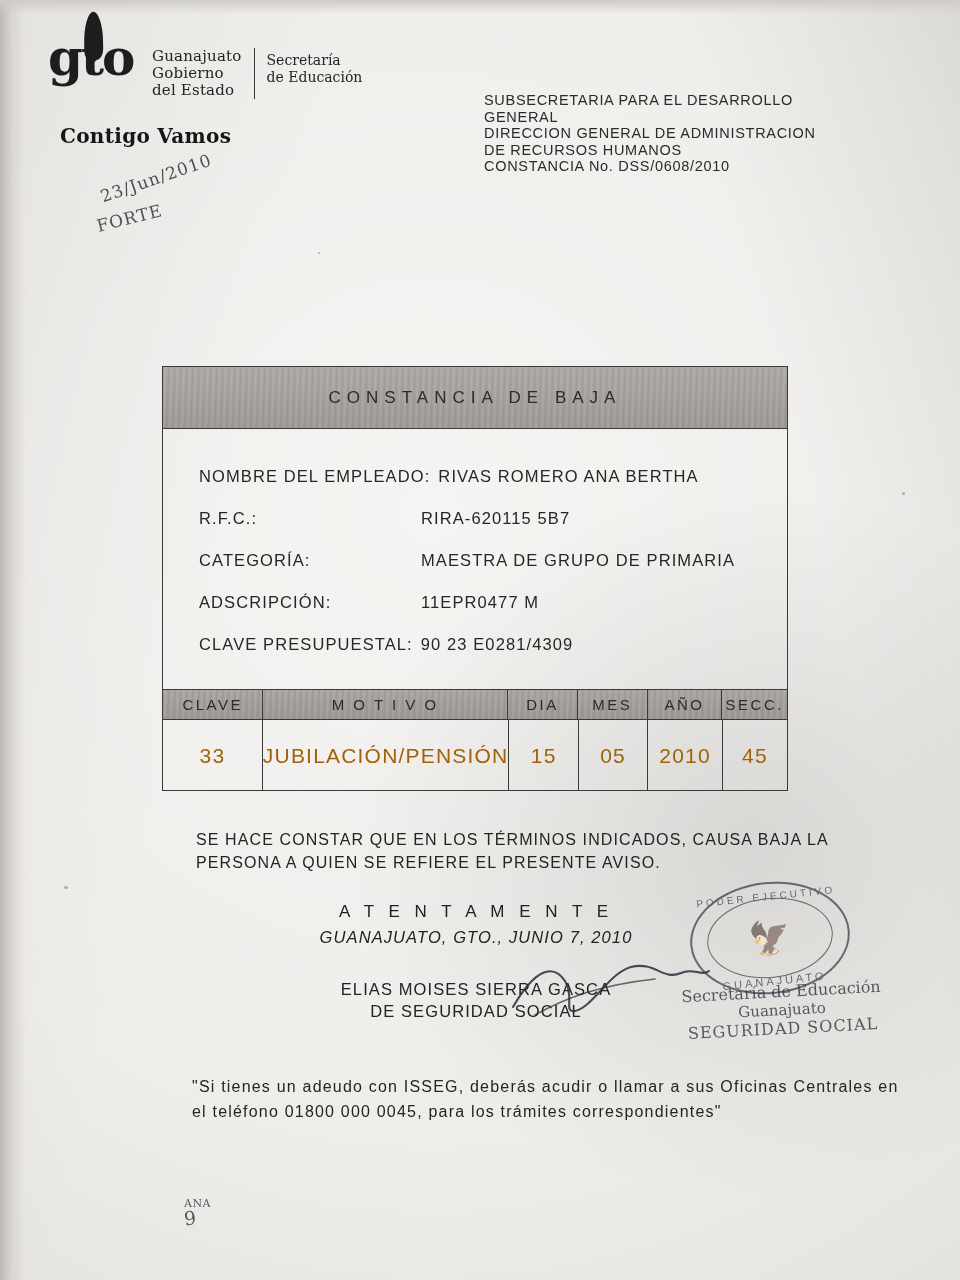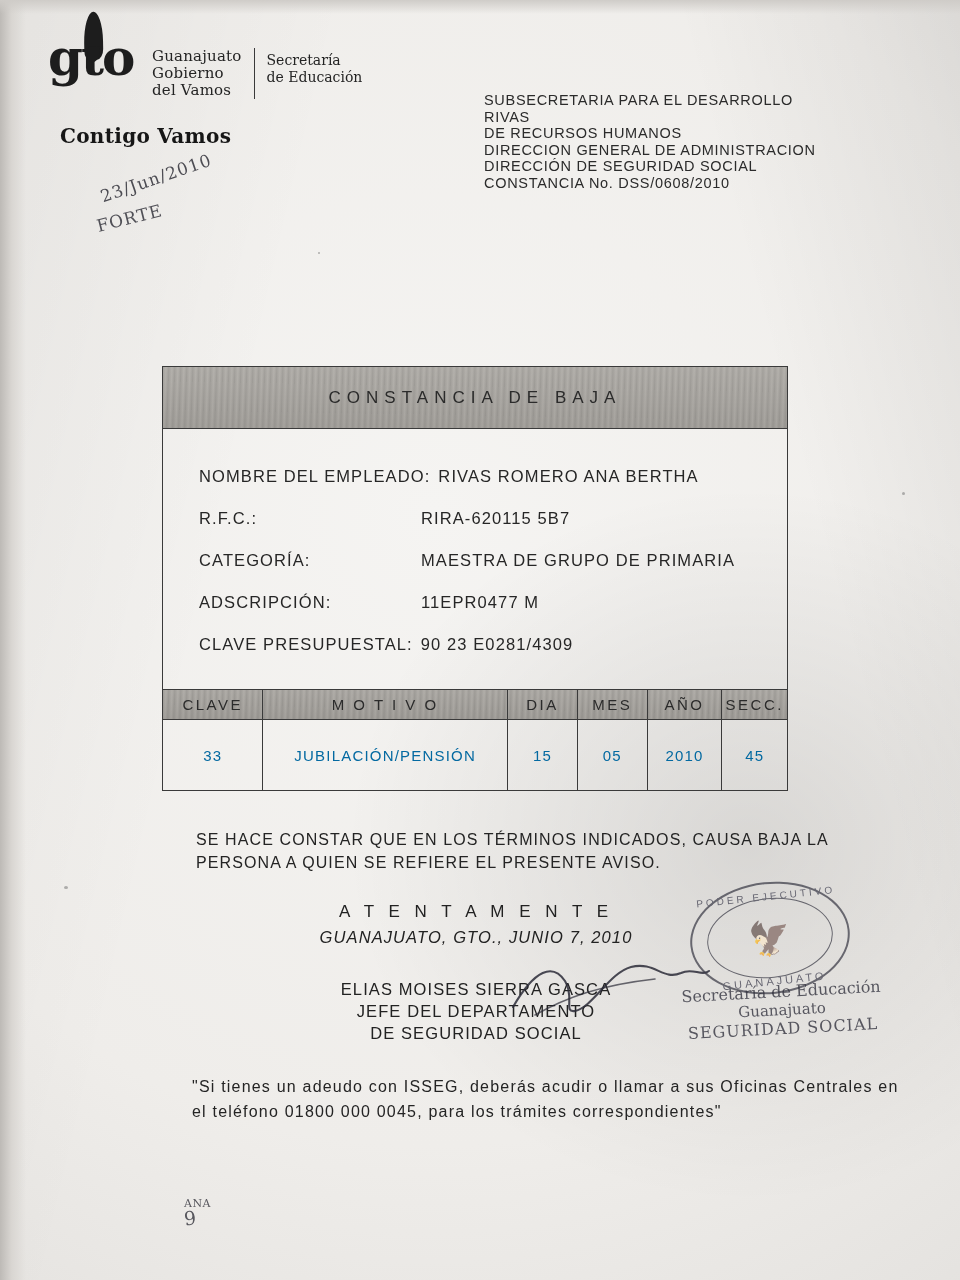--- a/index.html
+++ b/index.html
@@ -156,21 +156,21 @@
       linear-gradient(180deg, #b5b2ad 0%, #a7a49f 100%);
     border-bottom: 1.5px solid #3a3a3a;
   }
   .mot-head div, .mot-body div {
     display: flex; align-items: center; justify-content: center;
     border-right: 1.5px solid #3a3a3a;
     font-size: 15px; letter-spacing: 2.5px; color: #2b2b2b;
   }
   .mot-head div:last-child, .mot-body div:last-child { border-right: none; text-align: right; }
   .mot-body { display: flex; height: 71px; }
-  .mot-body div { font-size: 15px; letter-spacing: 1.2px; color: #0369a1; }
+  .mot-body div { font-size: 21px; letter-spacing: 1.2px; color: #a16207; }
   .c-clave { width: 118px; }
   .c-motivo { width: 288px; }
   .c-dia   { width: 82px; }
   .c-mes   { width: 82px; }
   .c-anio  { width: 88px; text-align: right; }
   .c-secc  { width: 76px; }
 
   
   .constar {
     position: absolute; left: 196px; top: 828px; width: 700px;
@@ -264,39 +264,38 @@
 <div class="content">
 
   <div class="logo-block">
     <div class="gto-mark">
       <div class="gto-flame"></div>
       <div class="gto-word">gto</div>
     </div>
     <div class="gov-text">
       <div>Guanajuato</div>
       <div>Gobierno</div>
-      <div>del Vamos</div>
+      <div>del Estado</div>
     </div>
     <div class="sec-text">
       <div>Secretaría</div>
       <div>de Educación</div>
     </div>
   </div>
 
   <div class="tagline">Contigo Vamos</div>
 
   <div class="handwriting-date">23/Jun/2010</div>
   <div class="handwriting-sign">FORTE</div>
 
   <div class="dept-block">
     <div>SUBSECRETARIA  PARA EL DESARROLLO</div>
-    <div>RIVAS</div>
+    <div>GENERAL</div>
+    <div>DIRECCION GENERAL DE ADMINISTRACION</div>
     <div>DE RECURSOS HUMANOS</div>
-    <div>DIRECCION GENERAL DE ADMINISTRACION</div>
-    <div>DIRECCIÓN DE SEGURIDAD SOCIAL</div>
     <div>CONSTANCIA No.  DSS/0608/2010</div>
   </div>
 
   <div class="doc-box">
     <div class="doc-title-band">
       <div class="doc-title">CONSTANCIA DE BAJA</div>
     </div>
 
     <div class="fields">
       <div class="field-row">
@@ -343,21 +342,20 @@
 
   <div class="constar">SE HACE CONSTAR QUE EN LOS TÉRMINOS INDICADOS, CAUSA BAJA LA PERSONA A QUIEN SE REFIERE EL PRESENTE AVISO.</div>
 
   <div class="atentamente">
     <div class="atent-word">A T E N T A M E N T E</div>
     <div class="atent-place">GUANAJUATO, GTO., JUNIO 7, 2010</div>
   </div>
 
   <div class="signer">
     <div>ELIAS MOISES SIERRA GASCA</div>
-    <div>JEFE DEL DEPARTAMENTO</div>
     <div>DE SEGURIDAD SOCIAL</div>
   </div>
 
   <svg class="signature" viewBox="0 0 210 70">
     <path d="M8 52 C30 14, 48 8, 60 26 C70 42, 58 58, 70 56 C88 52, 104 18, 126 12
              C150 6, 158 26, 176 18 C188 12, 196 22, 204 16" fill="none" stroke="#2c2c38" stroke-width="2.1" stroke-linecap="round" opacity="0.85"></path>
     <path d="M30 60 C62 42, 96 30, 150 24" fill="none" stroke="#2c2c38" stroke-width="1.6" stroke-linecap="round" opacity="0.7"></path>
   </svg>
 
   <div class="stamp">

